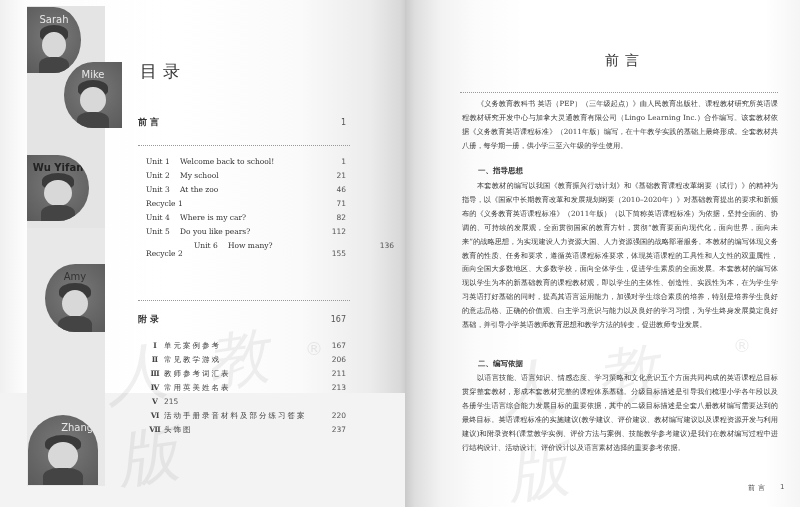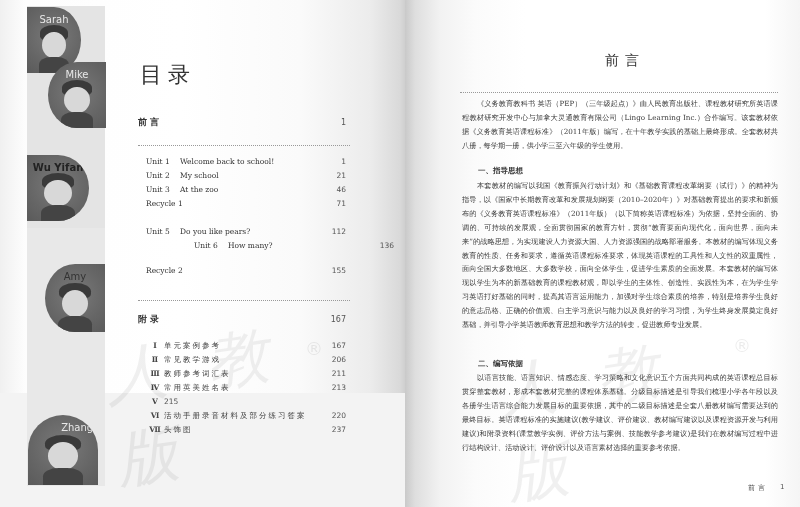--- a/index.html
+++ b/index.html
@@ -35,21 +35,21 @@
   .avatar .hair {
     position: absolute; left: 24%; top: 28%; width: 52%; height: 24%; border-radius: 50% 50% 30% 30%;
     background: #3a3a3a;
   }
   .avatar .body {
     position: absolute; left: 22%; top: 76%; width: 56%; height: 30%; border-radius: 40% 40% 0 0;
     background: #444;
   }
 
   .toc-title {
-    position: absolute; left: 140px; top: 60px; font-size: 22px; letter-spacing: 6px; color: #333;
+    position: absolute; left: 140px; top: 60px; font-size: 17px; letter-spacing: 6px; color: #333;
   }
   .toc-row {
     position: absolute; left: 138px; width: 208px; font-size: 8px; color: #333;
     display: flex; justify-content: space-between; align-items: baseline;
   }
   .toc-row .num { font-family: "DejaVu Sans", sans-serif; font-size: 8px; color: #555; }
   .toc-head { font-size: 9px; font-weight: bold; letter-spacing: 3px; }
   .dotline {
     position: absolute; left: 138px; width: 212px; height: 0; border-top: 1px dotted #999;
   }
@@ -102,21 +102,21 @@
   <div class="page-left">
     <div class="avatar-strip-full"></div>
     <div class="avatar-strip-full2"></div>
 
     <div class="avatar" style="left:27px;top:7px;width:54px;height:66px;border-radius:0 50% 50% 0;">
       <div class="hair"></div>
       <div class="face"></div>
       <div class="body"></div>
       <div class="name">Sarah</div>
     </div>
-    <div class="avatar" style="left:48px;top:62px;width:58px;height:66px;border-radius:50% 0 0 50%;">
+    <div class="avatar" style="left:64px;top:62px;width:58px;height:66px;border-radius:50% 0 0 50%;">
       <div class="hair"></div>
       <div class="face"></div>
       <div class="body"></div>
       <div class="name">Mike</div>
     </div>
     <div class="avatar" style="left:45px;top:264px;width:60px;height:68px;border-radius:50% 0 0 50%;">
       <div class="hair"></div>
       <div class="face"></div>
       <div class="body"></div>
       <div class="name" style="color:#333;">Amy</div>
@@ -159,31 +159,36 @@
     <div class="toc-sub" style="top:185px;">
       <span class="lbl">Unit 3</span>
       <span class="txt">At the zoo</span>
       <span class="num">46</span>
     </div>
     <div class="toc-sub" style="top:199px;">
       <span class="lbl" style="width:auto;">Recycle 1</span>
       <span class="txt"></span>
       <span class="num">71</span>
     </div>
+    <div class="toc-sub" style="top:213px;">
+      <span class="lbl">Unit 4</span>
+      <span class="txt">Where is my car?</span>
+      <span class="num">82</span>
+    </div>
     <div class="toc-sub" style="top:227px;">
       <span class="lbl">Unit 5</span>
       <span class="txt">Do you like pears?</span>
       <span class="num">112</span>
     </div>
     <div class="toc-sub" style="top:241px;margin-left:48px;">
       <span class="lbl">Unit 6</span>
       <span class="txt">How many?</span>
       <span class="num">136</span>
     </div>
-    <div class="toc-sub" style="top:266px;">
+    <div class="toc-sub" style="top:249px;">
       <span class="lbl" style="width:auto;">Recycle 2</span>
       <span class="txt"></span>
       <span class="num">155</span>
     </div>
 
     <div class="dotline" style="top:300px;"></div>
 
     <div class="toc-row" style="top:313px;">
       <span class="toc-head">附录</span>
       <span class="num">167</span>

